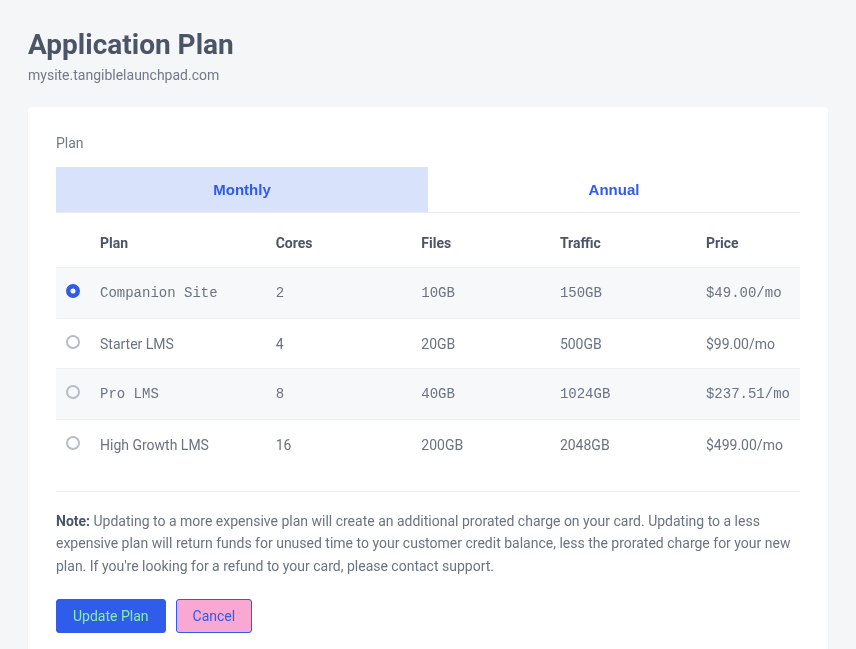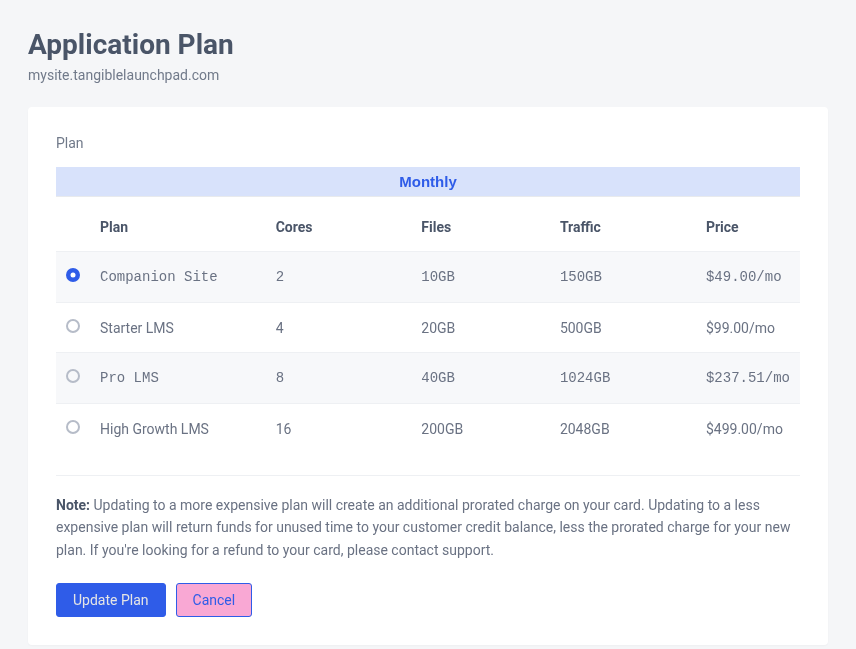--- a/index.html
+++ b/index.html
@@ -33,21 +33,21 @@
       margin-bottom: 16px;
     }
     .tabs {
       display: flex;
       border-bottom: 1px solid #e8eaed;
       margin-bottom: 0;
     }
     .tab {
       flex: 1;
       text-align: center;
-      padding: 6px 0;
+      padding: 14px 0;
       font-size: 15px;
       font-weight: 600;
       color: #2f5ce8;
       cursor: pointer;
       background: transparent;
       border: none;
     }
     .tab.active {
       background: #d8e2fb;
     }
@@ -126,21 +126,21 @@
     }
     .btn {
       padding: 8px 16px;
       font-size: 14px;
       border-radius: 3px;
       cursor: pointer;
       font-family: inherit;
     }
     .btn-primary {
       background: #2f5ce8;
-      color: #e5e5e5;
+      color: #86efac;
       border: 1px solid #2f5ce8;
     }
     .btn-secondary {
       background: #f9a8d4;
       color: #2f5ce8;
       border: 1px solid #2f5ce8;
     }
     .col-plan { width: 24%; }
     .col-cores { width: 20%; }
     .col-files { width: 19%; }
@@ -151,20 +151,21 @@
 <body>
 
 <h1 class="page-title">Application Plan</h1>
 <div class="page-subtitle">mysite.tangiblelaunchpad.com</div>
 
 <div class="card">
   <div class="card-label">Plan</div>
 
   <div class="tabs">
     <button class="tab active">Monthly</button>
+    <button class="tab inactive">Annual</button>
   </div>
 
   <table>
     <thead>
       <tr>
         <th class="radio-cell"></th>
         <th class="col-plan">Plan</th>
         <th class="col-cores">Cores</th>
         <th class="col-files">Files</th>
         <th class="col-traffic">Traffic</th>

